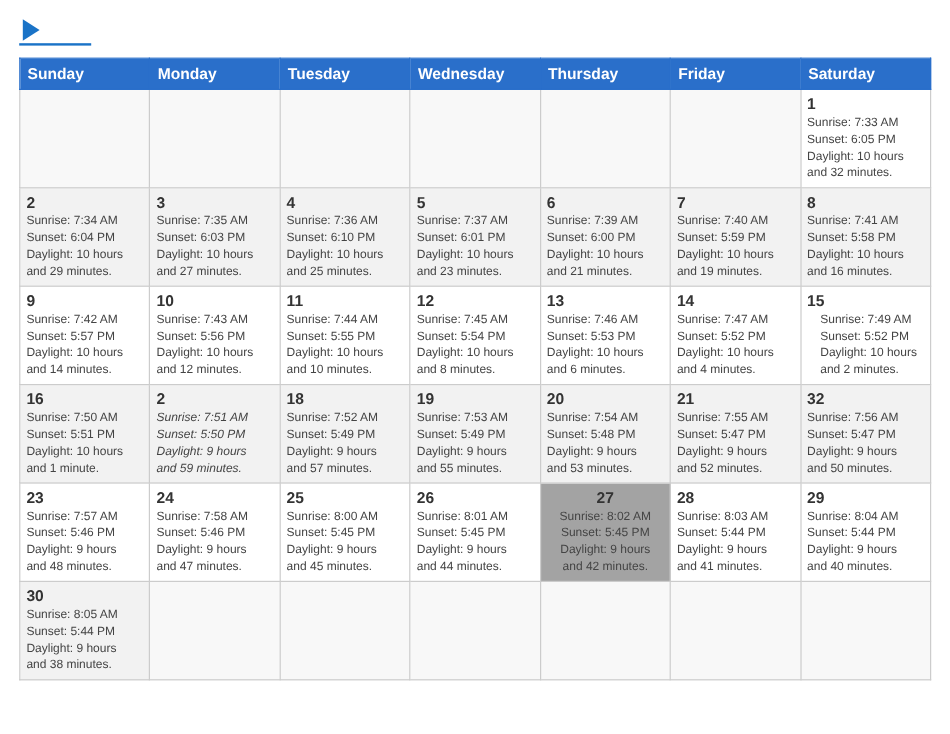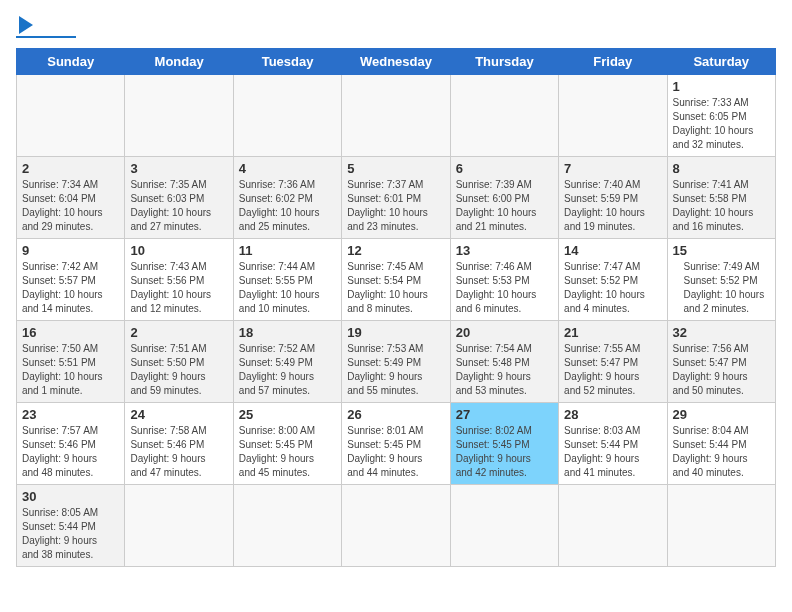--- a/index.html
+++ b/index.html
@@ -59,21 +59,21 @@
       color: #555;
     }
     .calendar {
       width: 100%;
       border-collapse: collapse;
       border: 1px solid #ccc;
     }
     .calendar th {
       background: #2a6fca;
       color: #fff;
-      text-align: center;
+      text-align: left;
       padding: 5px 6px;
       font-size: 13px;
       border: 1px solid #2a6fca;
     }
     .calendar td {
       border: 1px solid #ccc;
       vertical-align: top;
       padding: 4px 5px;
       font-size: 10.5px;
       color: #333;
@@ -164,21 +164,21 @@
         <td style="background: rgb(242, 242, 242);">
           <span class="day-number">3</span>
           <div class="day-info" style="white-space: pre-line;">Sunrise: 7:35 AM
 Sunset: 6:03 PM
 Daylight: 10 hours
 and 27 minutes.</div>
         </td>
         <td style="background: rgb(242, 242, 242);">
           <span class="day-number">4</span>
           <div class="day-info" style="white-space: pre-line;">Sunrise: 7:36 AM
-Sunset: 6:02 PM
+Sunset: 6:10 PM
 Daylight: 10 hours
 and 25 minutes.</div>
         </td>
         <td style="background: rgb(242, 242, 242);">
           <span class="day-number">5</span>
           <div class="day-info" style="white-space: pre-line;">Sunrise: 7:37 AM
 Sunset: 6:01 PM
 Daylight: 10 hours
 and 23 minutes.</div>
         </td>
@@ -258,21 +258,21 @@
       <tr>
         <td style="background: rgb(242, 242, 242);">
           <span class="day-number">16</span>
           <div class="day-info" style="white-space: pre-line;">Sunrise: 7:50 AM
 Sunset: 5:51 PM
 Daylight: 10 hours
 and 1 minute.</div>
         </td>
         <td style="background: rgb(242, 242, 242);">
           <span class="day-number">2</span>
-          <div class="day-info" style="white-space: pre-line;">Sunrise: 7:51 AM
+          <div class="day-info" style="white-space: pre-line; font-style: italic;">Sunrise: 7:51 AM
 Sunset: 5:50 PM
 Daylight: 9 hours
 and 59 minutes.</div>
         </td>
         <td style="background: rgb(242, 242, 242);">
           <span class="day-number">18</span>
           <div class="day-info" style="white-space: pre-line;">Sunrise: 7:52 AM
 Sunset: 5:49 PM
 Daylight: 9 hours
 and 57 minutes.</div>
@@ -328,21 +328,21 @@
 Daylight: 9 hours
 and 45 minutes.</div>
         </td>
         <td style="background: rgb(255, 255, 255);">
           <span class="day-number">26</span>
           <div class="day-info" style="white-space: pre-line;">Sunrise: 8:01 AM
 Sunset: 5:45 PM
 Daylight: 9 hours
 and 44 minutes.</div>
         </td>
-        <td style="background: #7dd3fc;">
+        <td style="background: #a3a3a3; text-align: center;">
           <span class="day-number">27</span>
           <div class="day-info" style="white-space: pre-line;">Sunrise: 8:02 AM
 Sunset: 5:45 PM
 Daylight: 9 hours
 and 42 minutes.</div>
         </td>
         <td style="background: rgb(255, 255, 255);">
           <span class="day-number">28</span>
           <div class="day-info" style="white-space: pre-line;">Sunrise: 8:03 AM
 Sunset: 5:44 PM

